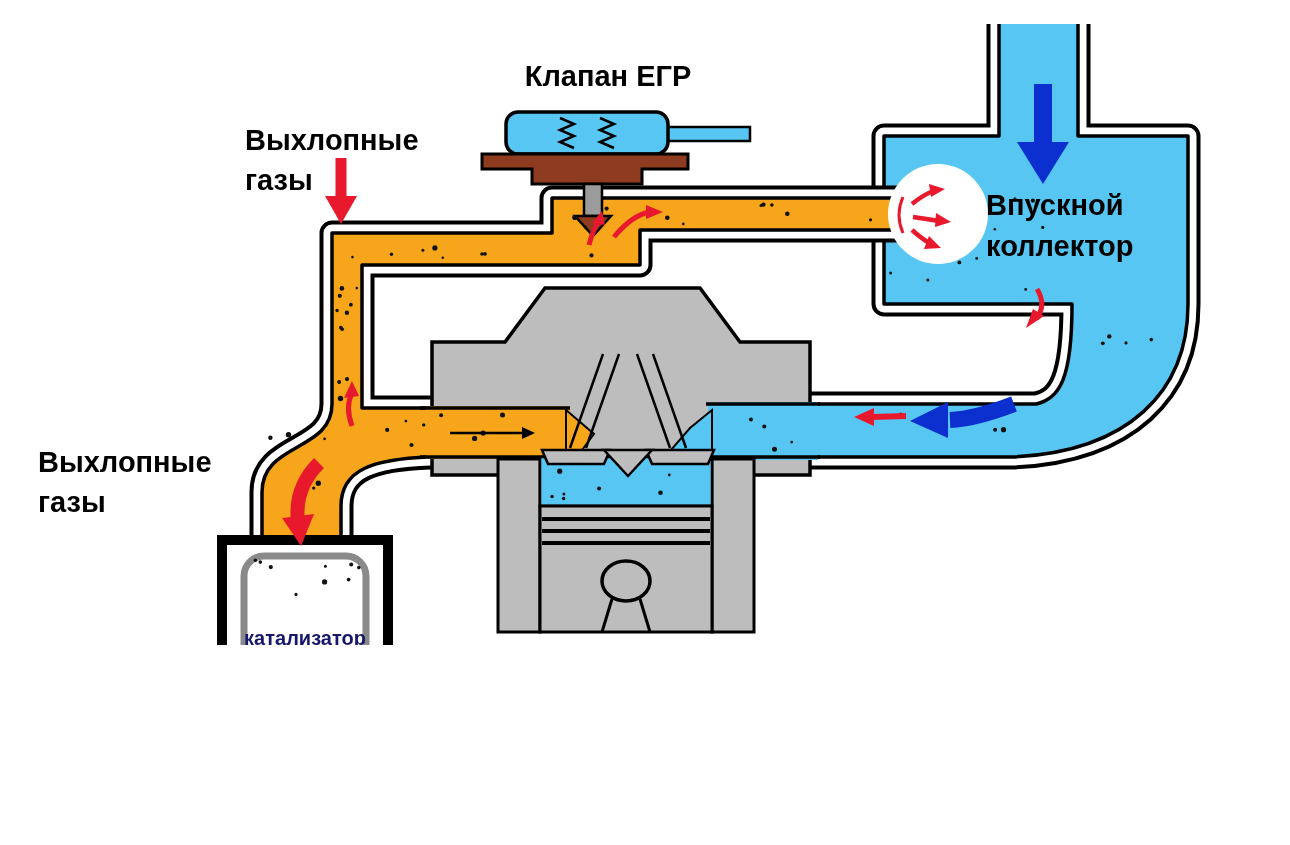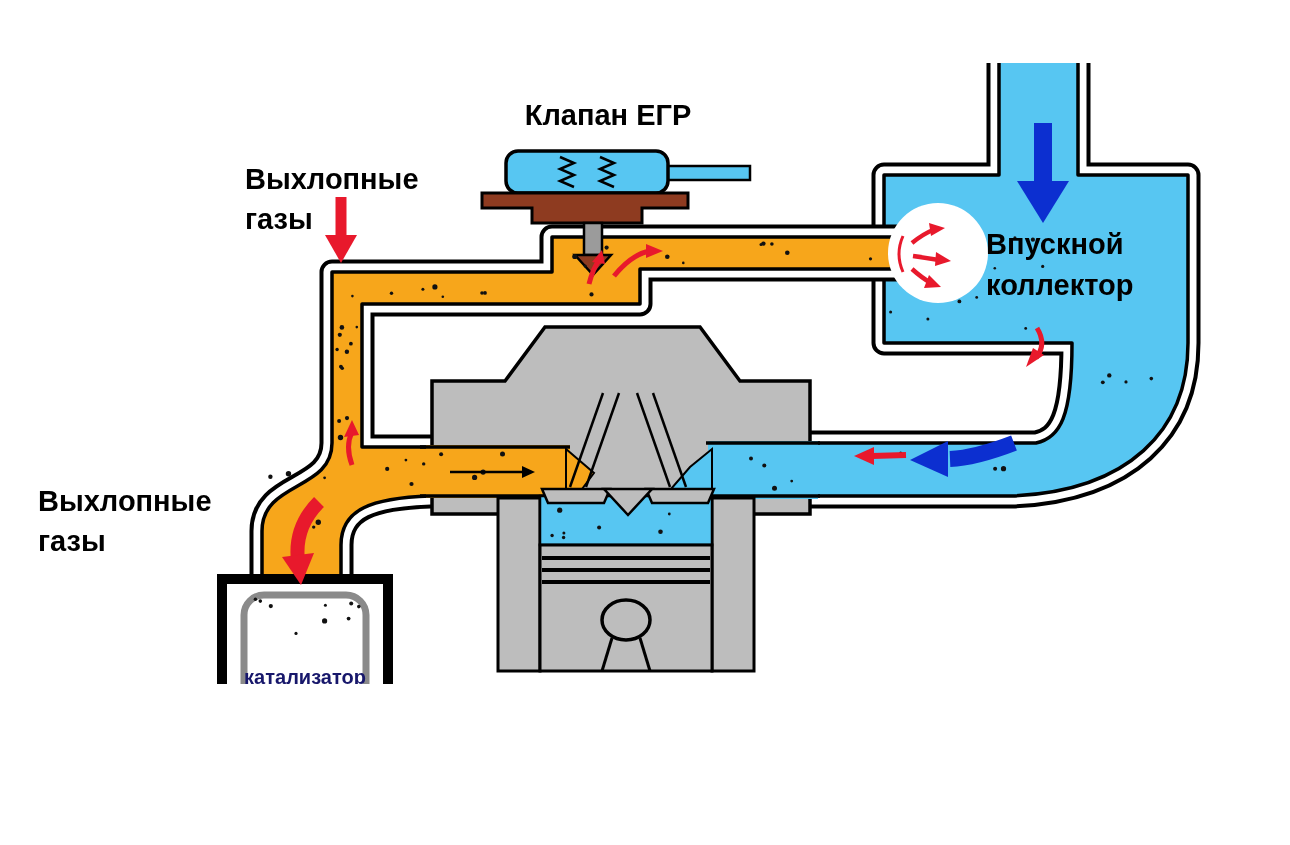--- a/index.html
+++ b/index.html
@@ -1,16 +1,16 @@
 <!DOCTYPE html>
 <html style="--exhaust-gas: #F7A61B; --intake-air: #57C6F2; --arrow-red: #E8192C; --arrow-blue: #0C2FD0; --engine-metal: #BDBDBD; --egr-valve-body: #8E3B20; --egr-valve-cap: #57C6F2; --valve-stem-gray: #9B9B9B; --catalyst-frame: #8A8A8A; --catalyst-label: #17176B; --outline: #000000;"><head>
 <meta charset="utf-8">
 <style>
   html,body{margin:0;padding:0;background:#fff;}
-  .stage{position:relative;width:1290px;height:645px;background:#fff;overflow:hidden;margin-top:39px;}
+  .stage{position:relative;width:1290px;height:645px;background:#fff;overflow:hidden;}
   .lbl{font-family:"Liberation Sans",sans-serif;font-weight:700;fill:#000;}
   .lbl-catalyst{font-family:"Liberation Sans",sans-serif;font-weight:700;fill:var(--catalyst-label,#17176B);}
   
   .pl1{stroke:var(--outline,#000);stroke-width:25;stroke-linejoin:round;}
   .pl2{fill:none;stroke:#fff;stroke-width:17;stroke-linejoin:round;}
   .pl3{stroke:var(--outline,#000);stroke-width:3.5;stroke-linejoin:round;}
   .fill-orange{fill:var(--exhaust-gas,#F7A61B);}
   .fill-blue{fill:var(--intake-air,#57C6F2);}
   .metal{fill:var(--engine-metal,#BDBDBD);stroke:var(--outline,#000);}
   .ln{stroke:var(--outline,#000);fill:none;}

